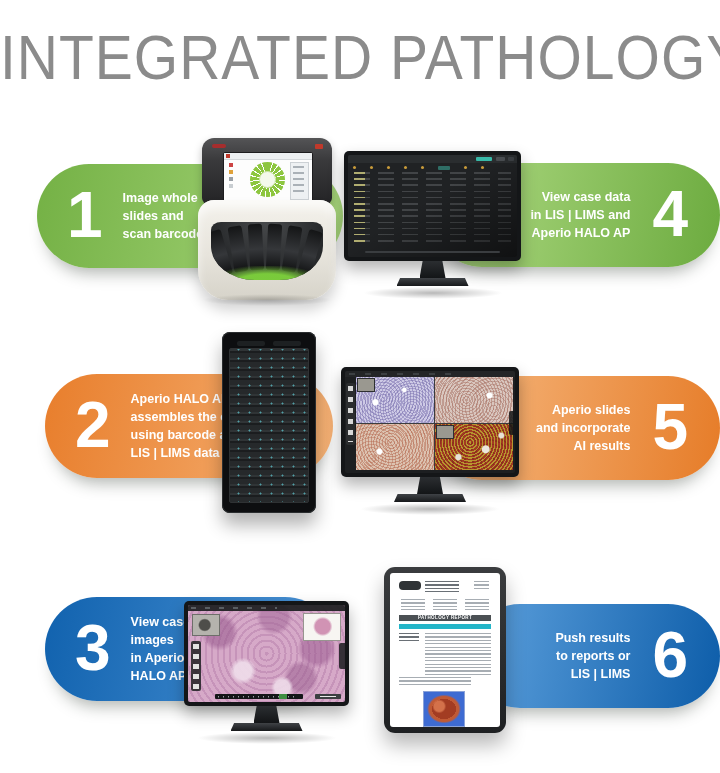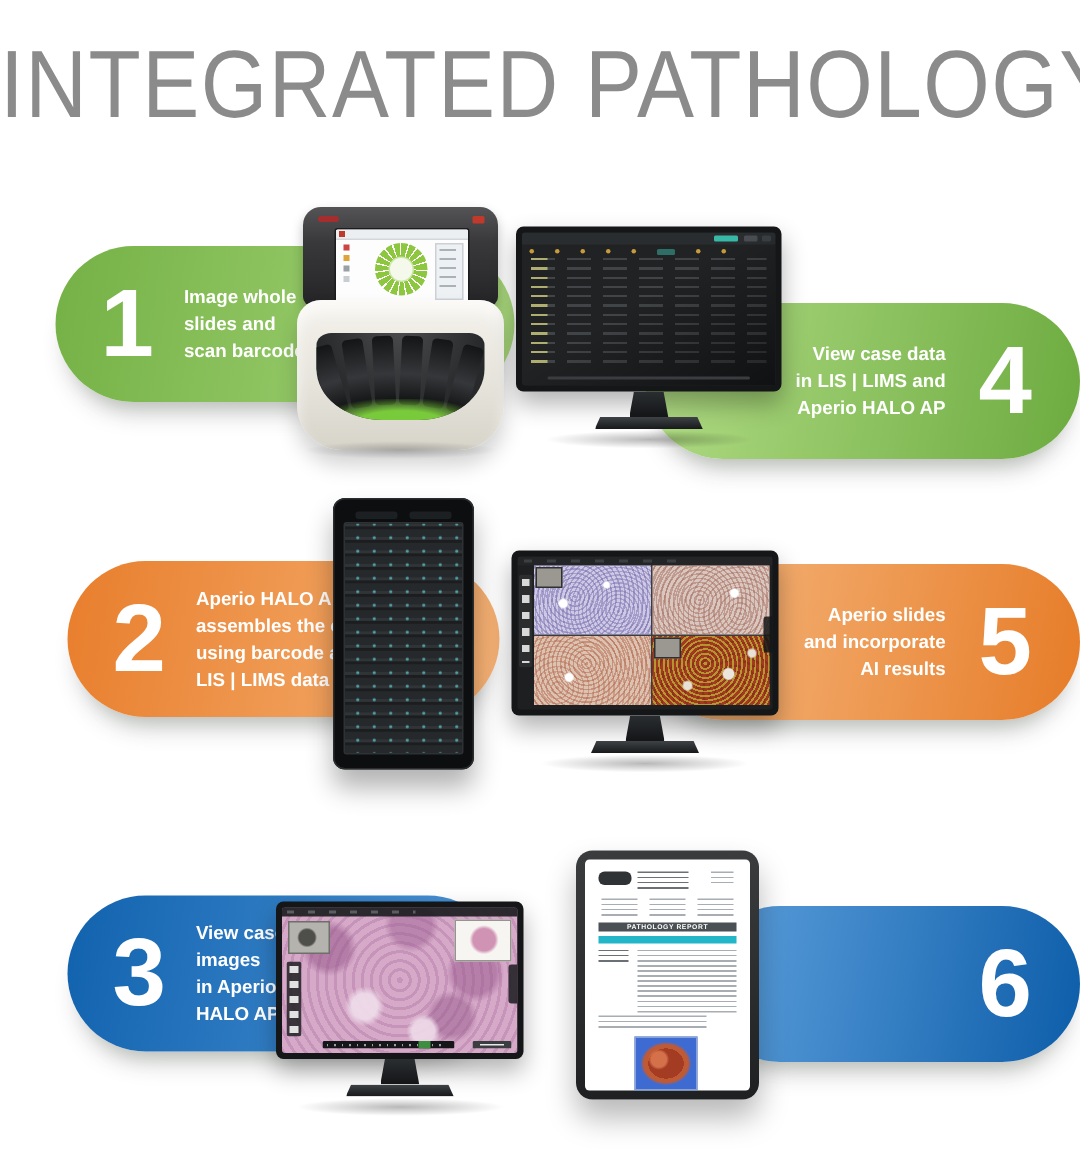--- a/index.html
+++ b/index.html
@@ -13,21 +13,21 @@
 
   
   .pill{position:absolute;height:104px;border-radius:52px;z-index:1;display:flex;align-items:center;
     box-shadow:0 14px 16px -9px rgba(30,40,30,.35);}
   .pill .num{font-size:64px;font-weight:bold;color:#fff;line-height:.9;}
   .pill .txt{font-size:12.5px;font-weight:bold;color:#fff;line-height:1.45;white-space:pre-line;}
   .pill.left{padding-left:30px;gap:20px;}
   .pill.right{justify-content:flex-end;padding-right:32px;gap:22px;}
   .pill.right .txt{text-align:right;}
   .green-l {background:linear-gradient(100deg,#74b145,#a9d77d);}
-  .green-r {background:linear-gradient(100deg,#b2dc86,#6cab3f);margin-top:39px;}
+  .green-r {background:linear-gradient(100deg,#b2dc86,#6cab3f);}
   .orange-l{background:linear-gradient(100deg,#e87e2c,#f6b377);}
   .orange-r{background:linear-gradient(100deg,#f7bc85,#e67c28);}
   .blue-l  {background:linear-gradient(100deg,#1162ae,#4f97d9);}
   .blue-r  {background:linear-gradient(100deg,#5fa2de,#0d5da9);}
   .p1{left:37px;top:164px;width:276px;}
   .p4{left:430px;top:163px;width:258px;}
   .p2{left:45px;top:374px;width:258px;}
   .p5{left:430px;top:376px;width:258px;}
   .p3{left:45px;top:597px;width:262px;}
   .p6{left:468px;top:604px;width:220px;}
@@ -236,20 +236,23 @@
     <div class="num">5</div>
   </div>
   <div class="pill left blue-l p3">
     <div class="num">3</div>
     <div class="txt">View case
 images
 in Aperio
 HALO AP</div>
   </div>
   <div class="pill right blue-r p6">
+    <div class="txt">Push results
+to reports or
+LIS | LIMS</div>
     <div class="num">6</div>
   </div>
 
   <div class="scanner">
     <div class="sc-head">
       <div class="sc-logo"></div>
       <div class="sc-reddot"></div>
       <div class="sc-screen">
         <div class="sc-topbar">
             <div class="sc-topred"></div>

